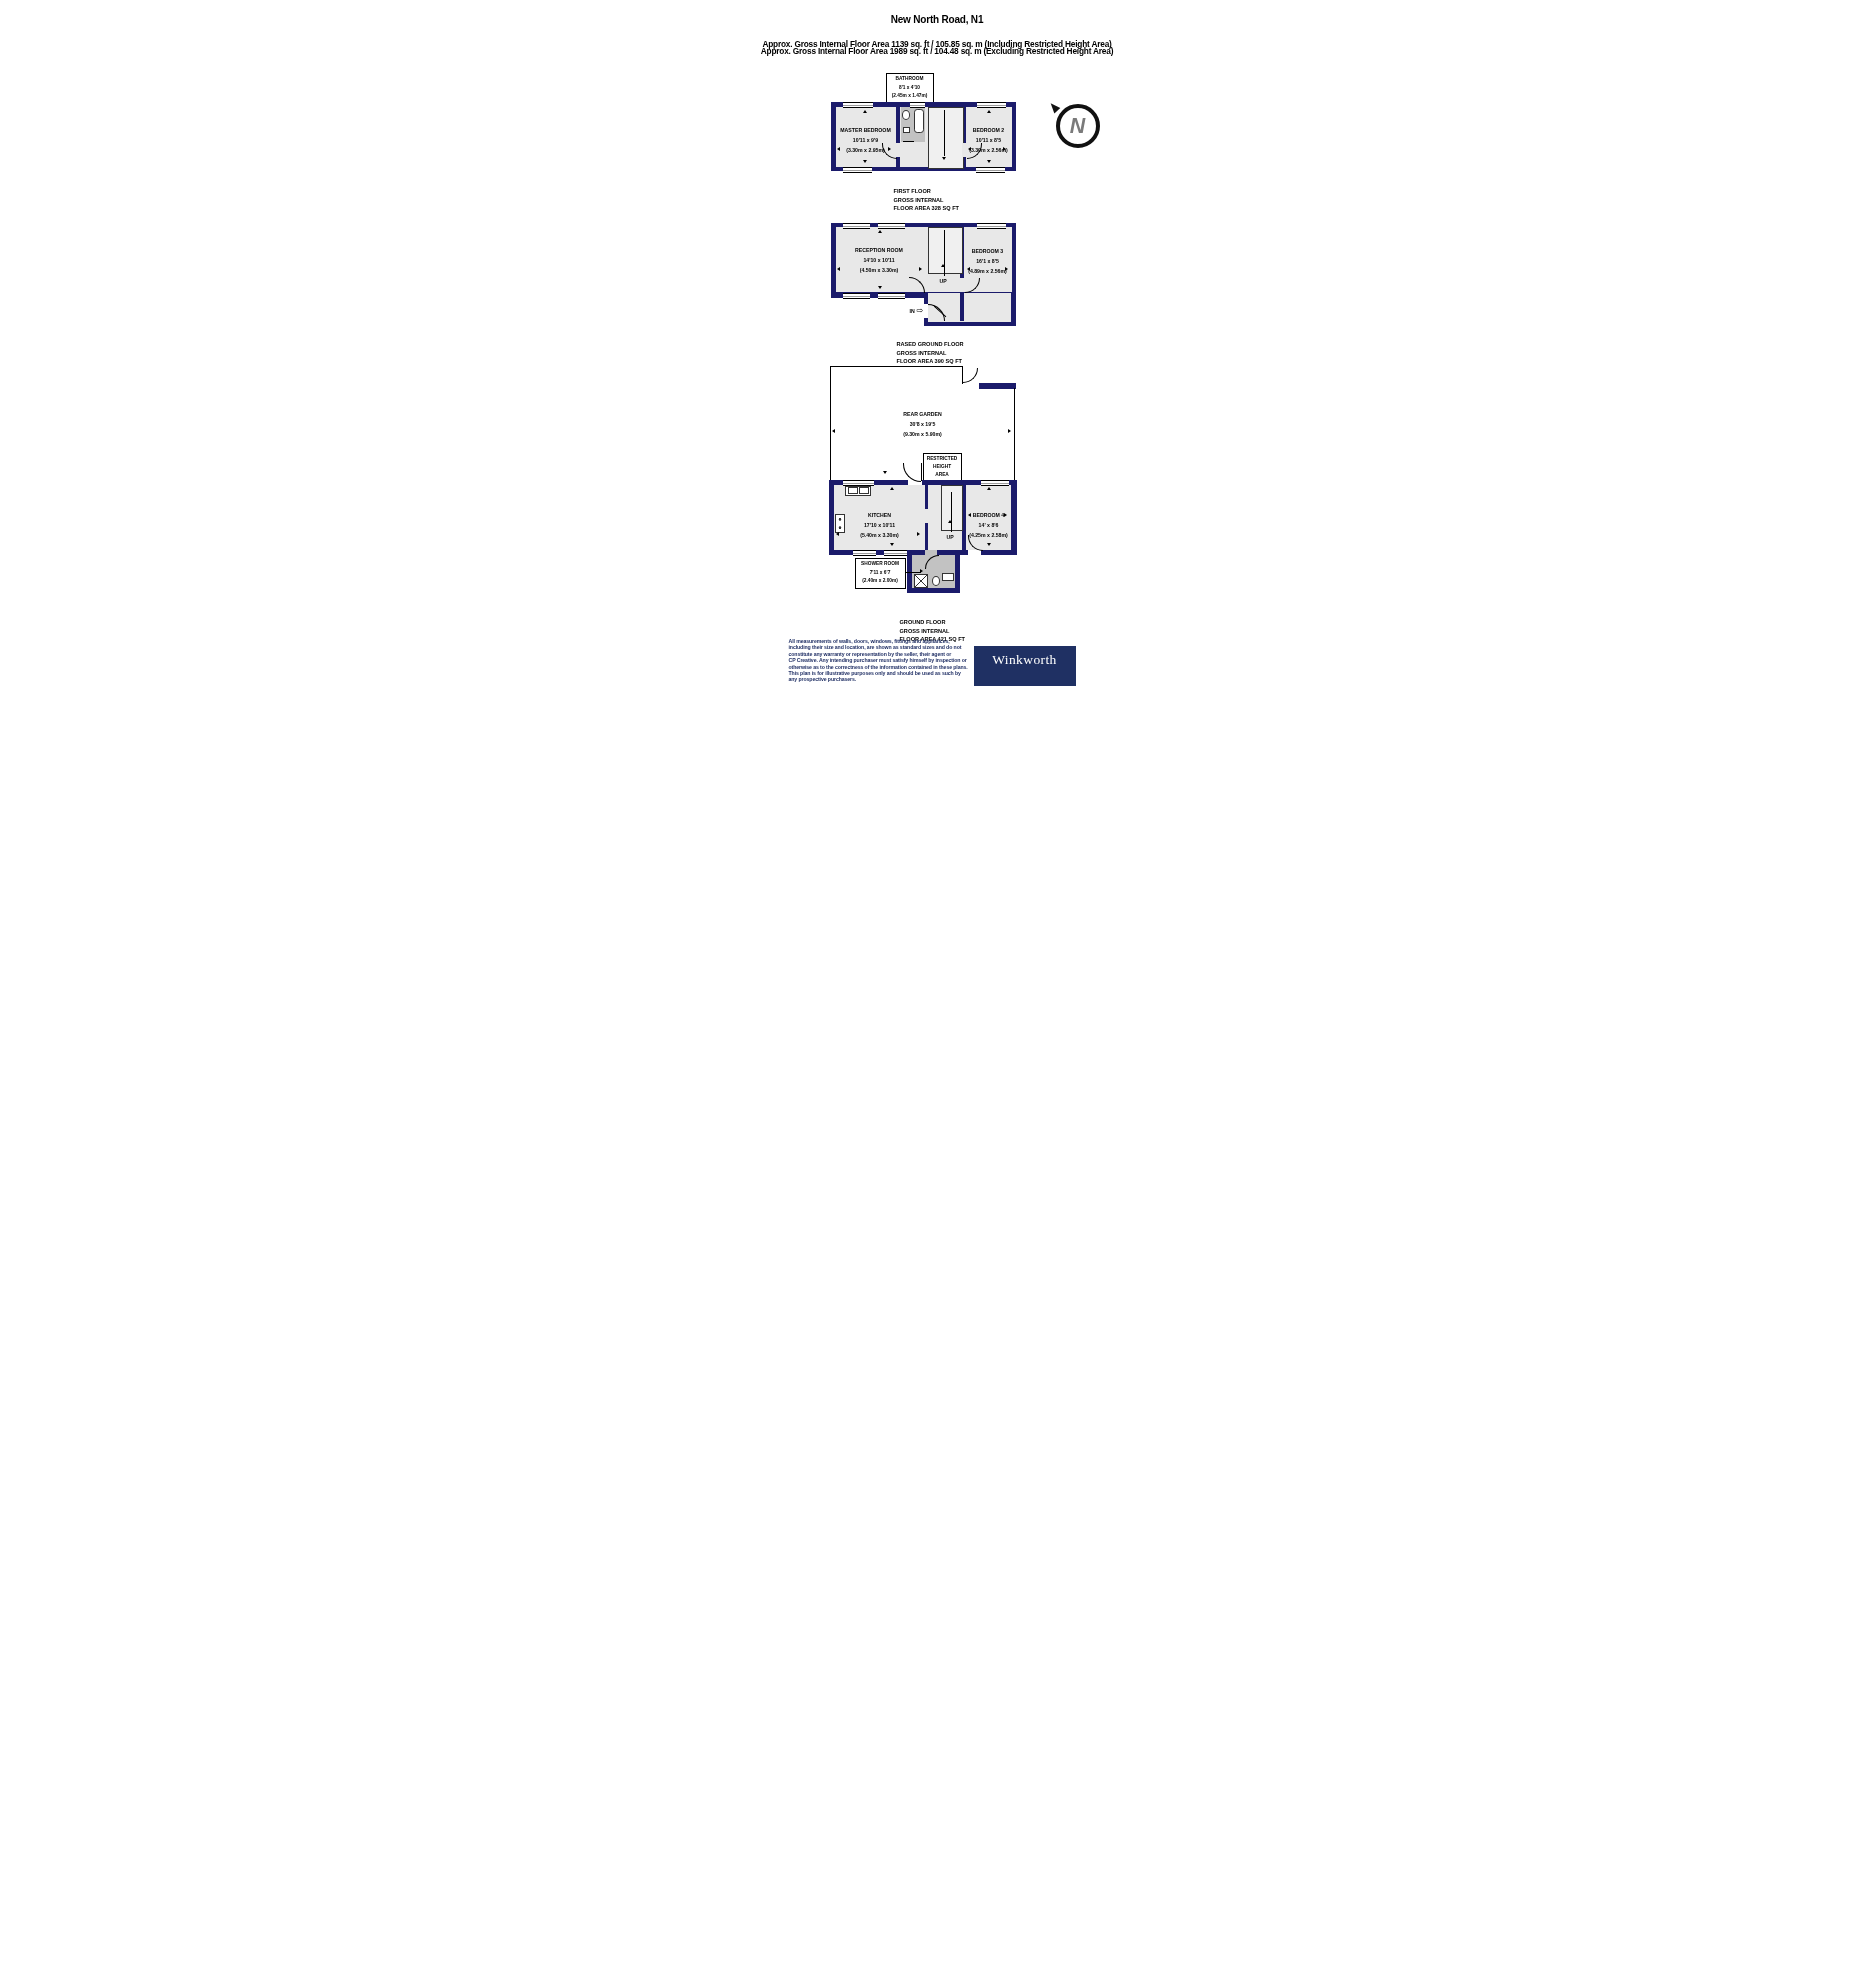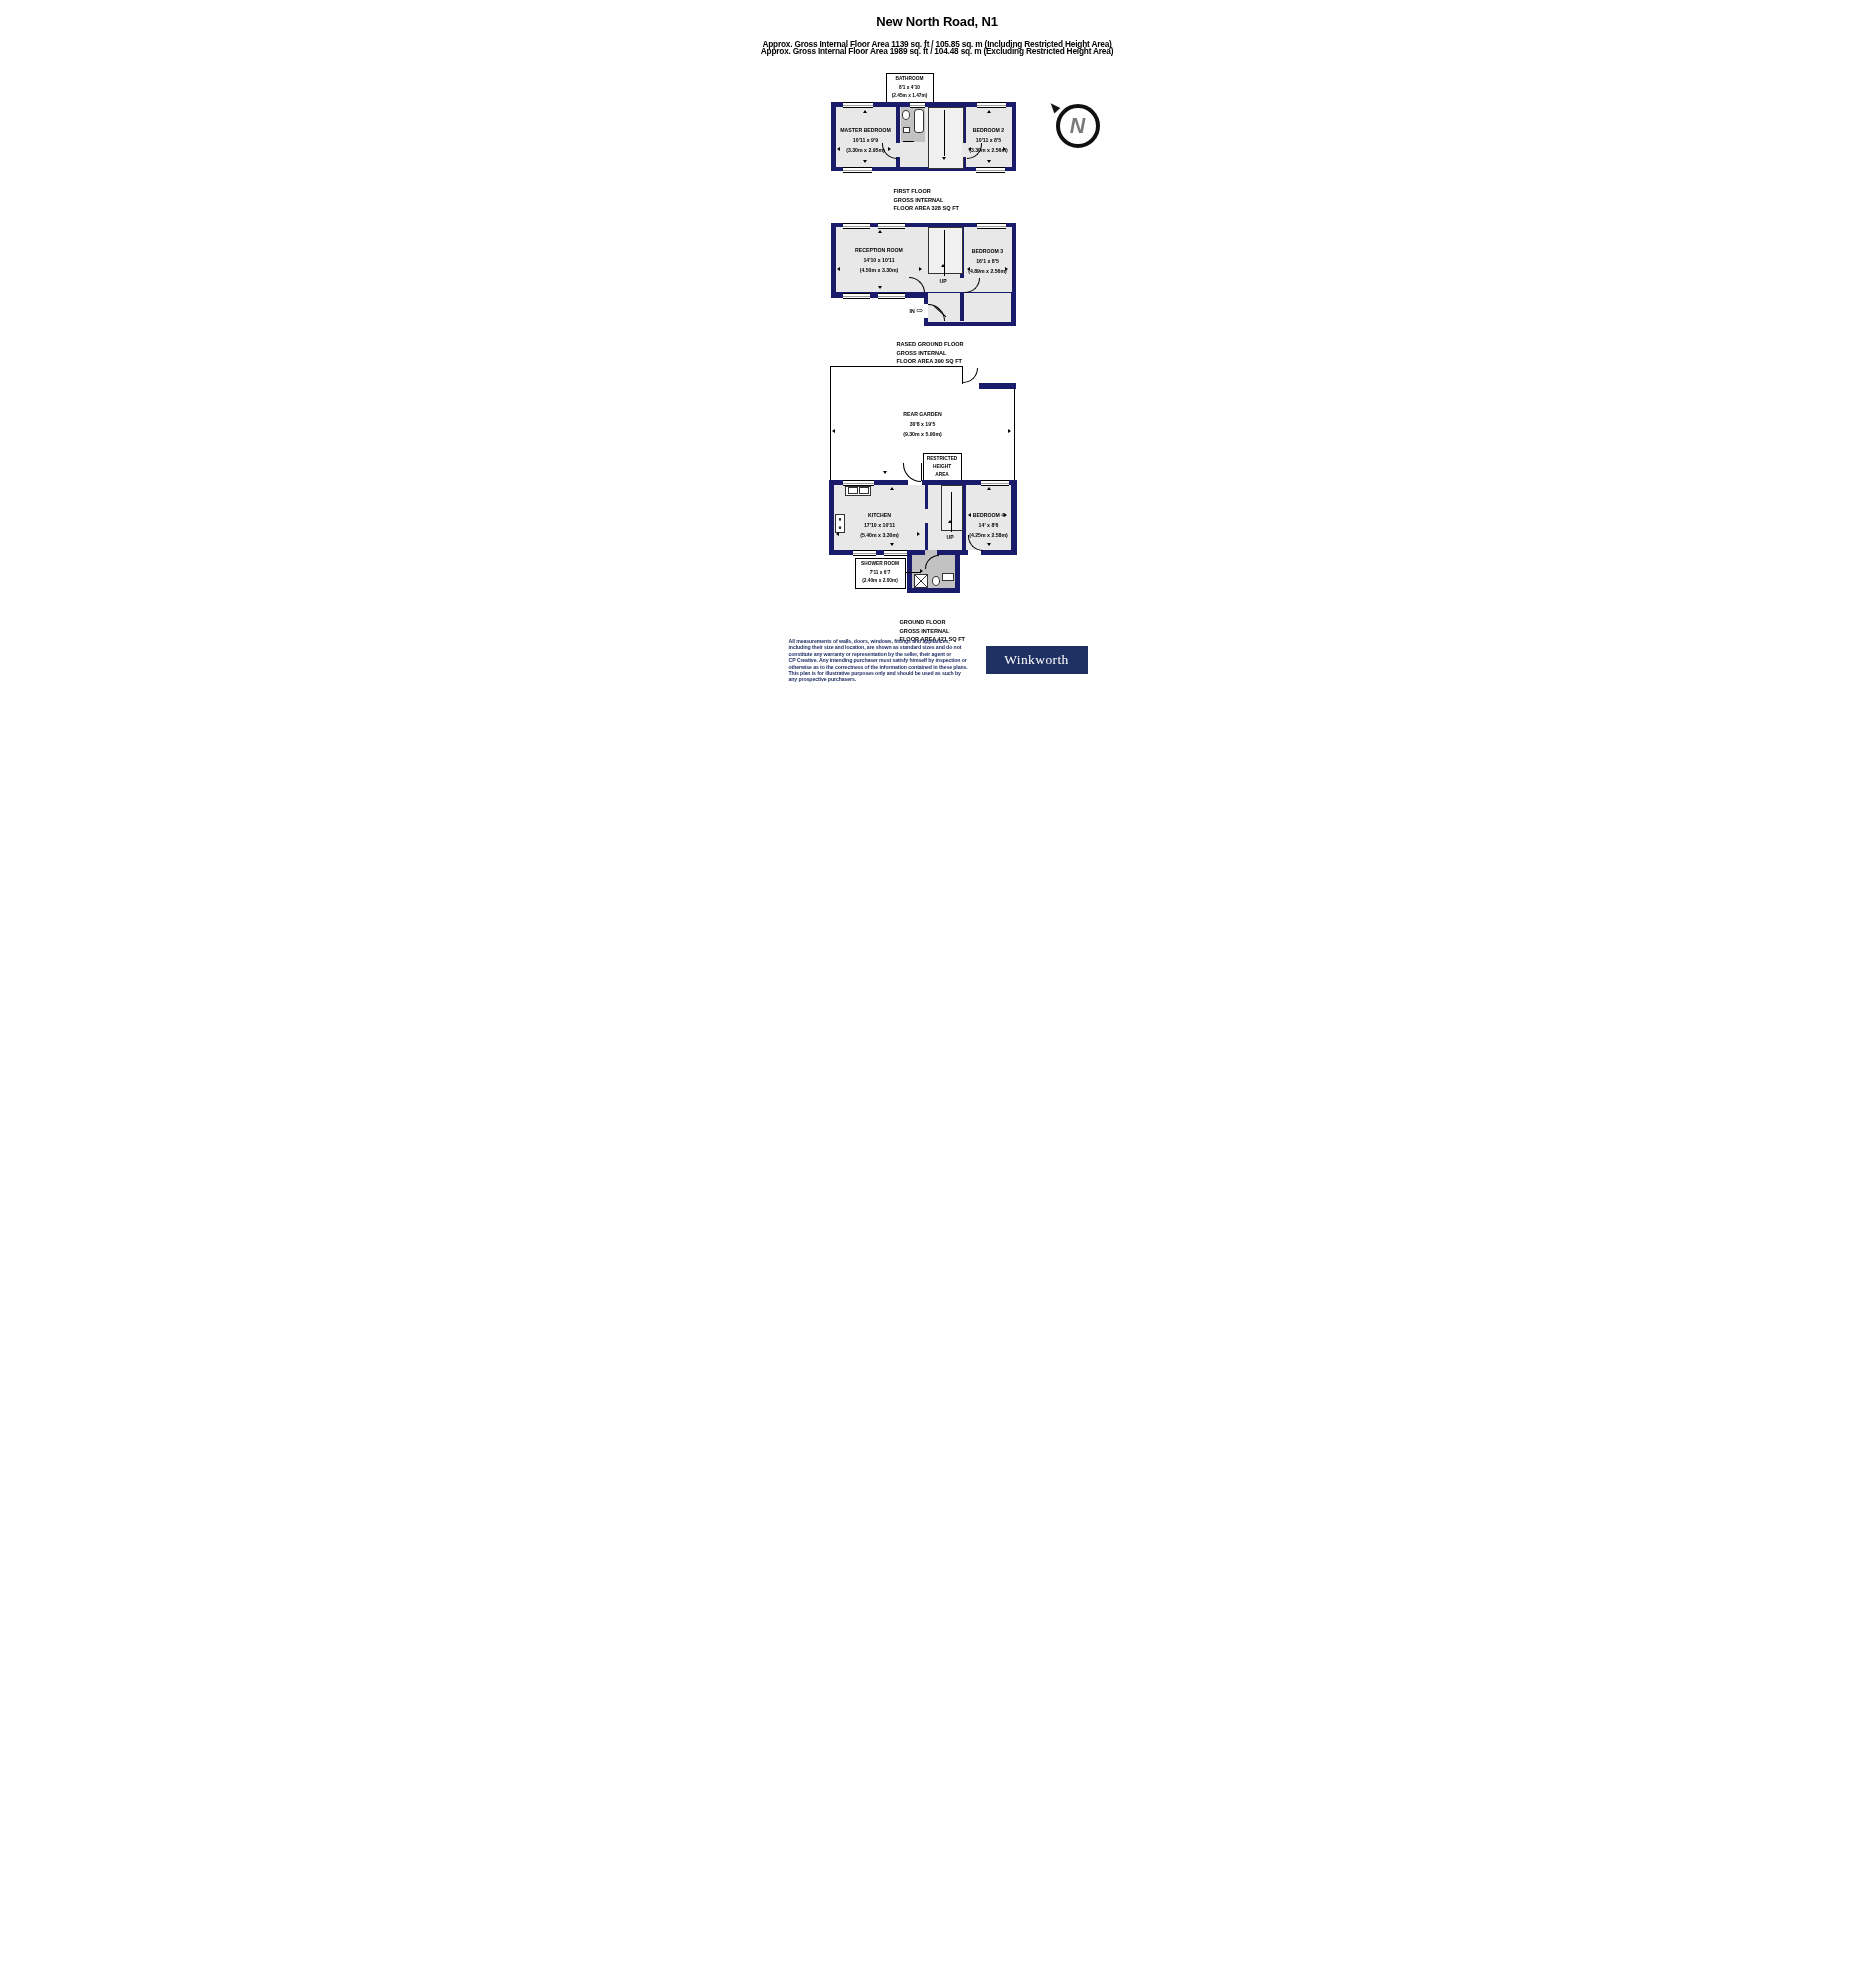--- a/index.html
+++ b/index.html
@@ -3,21 +3,21 @@
 <meta charset="utf-8">
 <style>
   html,body{margin:0;padding:0;background:#fff;}
   #page{position:relative;width:469px;height:703px;margin:0 auto;background:#fff;
         font-family:"Liberation Sans",sans-serif;overflow:hidden;}
   .abs{position:absolute;}
   .wall{background:#1b1b6b;}
   .roomfill{background:#e8e8e8;}
   .wet{background:#c2c2c2;}
   .thin{background:#000;}
-  .hdr-title{width:100%;text-align:center;font-size:13px;font-weight:bold;color:#000;letter-spacing:-0.2px;}
+  .hdr-title{width:100%;text-align:center;font-size:10px;font-weight:bold;color:#000;letter-spacing:-0.2px;}
   .hdr-sub{width:100%;text-align:center;font-size:8.3px;font-weight:bold;color:#000;letter-spacing:-0.2px;}
   .room-label{text-align:center;font-weight:bold;color:#000;}
   .room-label div{font-size:5.2px;line-height:10px;white-space:nowrap;}
   .callout{background:#fff;border:0.4px solid #000;text-align:center;font-weight:bold;color:#000;}
   .callout div{font-size:4.8px;line-height:8.7px;white-space:nowrap;}
   .cap div{font-size:5.6px;line-height:8.7px;font-weight:bold;color:#000;white-space:nowrap;}
   .winh{background-color:#fff;border-top:0.4px solid #000;border-bottom:0.4px solid #000;
         background-image:linear-gradient(#000,#000);background-size:100% 0.4px;background-position:center;
         background-repeat:no-repeat;height:4.4px;}
   .stairs{background-color:#f0f0f0;background-image:repeating-linear-gradient(to bottom,#333 0 0.4px,transparent 0.4px 4px);
@@ -259,16 +259,16 @@
 
   <div class="abs disc" style="left:86px;top:638px;">
     <div>All measurements of walls, doors, windows, fittings and appliances,</div>
     <div>including their size and location, are shown as standard sizes and do not</div>
     <div>constitute any warranty or representation by the seller, their agent or</div>
     <div>CP Creative. Any intending purchaser must satisfy himself by inspection or</div>
     <div>otherwise as to the correctness of the information contained in these plans.</div>
     <div>This plan is for illustrative purposes only and should be used as such by</div>
     <div>any prospective purchasers.</div>
   </div>
-  <div class="abs logo" style="left:271px;top:646px;width:102px;height:28px;line-height:28px;margin-left:12px;">Winkworth</div>
+  <div class="abs logo" style="left:271px;top:646px;width:102px;height:40px;line-height:28px;">Winkworth</div>
 
 </div>
 
 
 </body></html>

